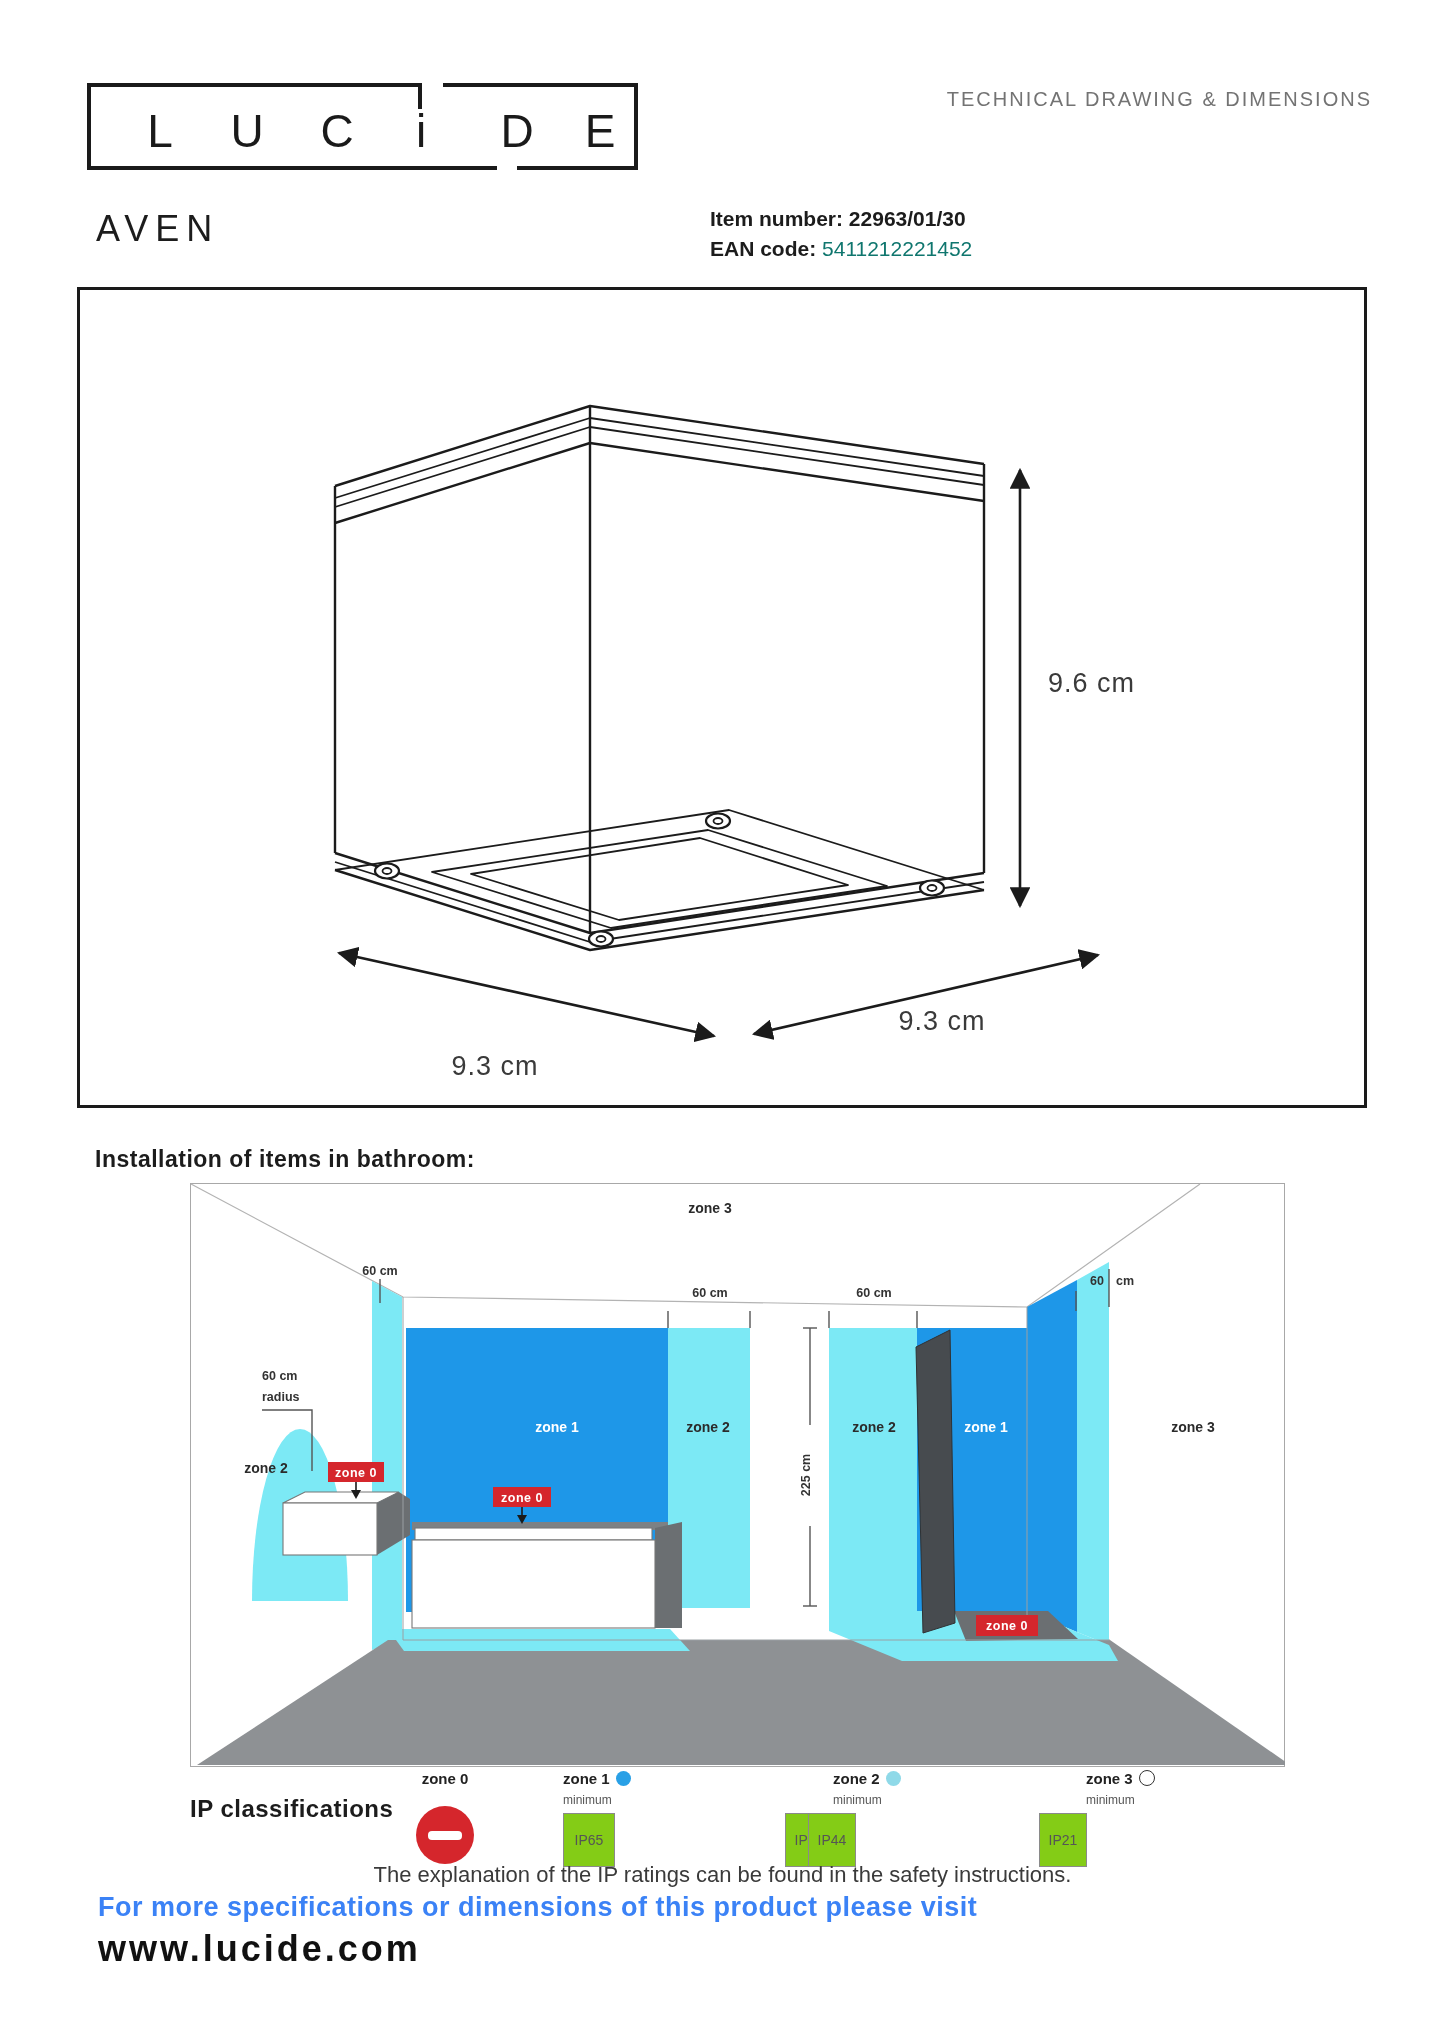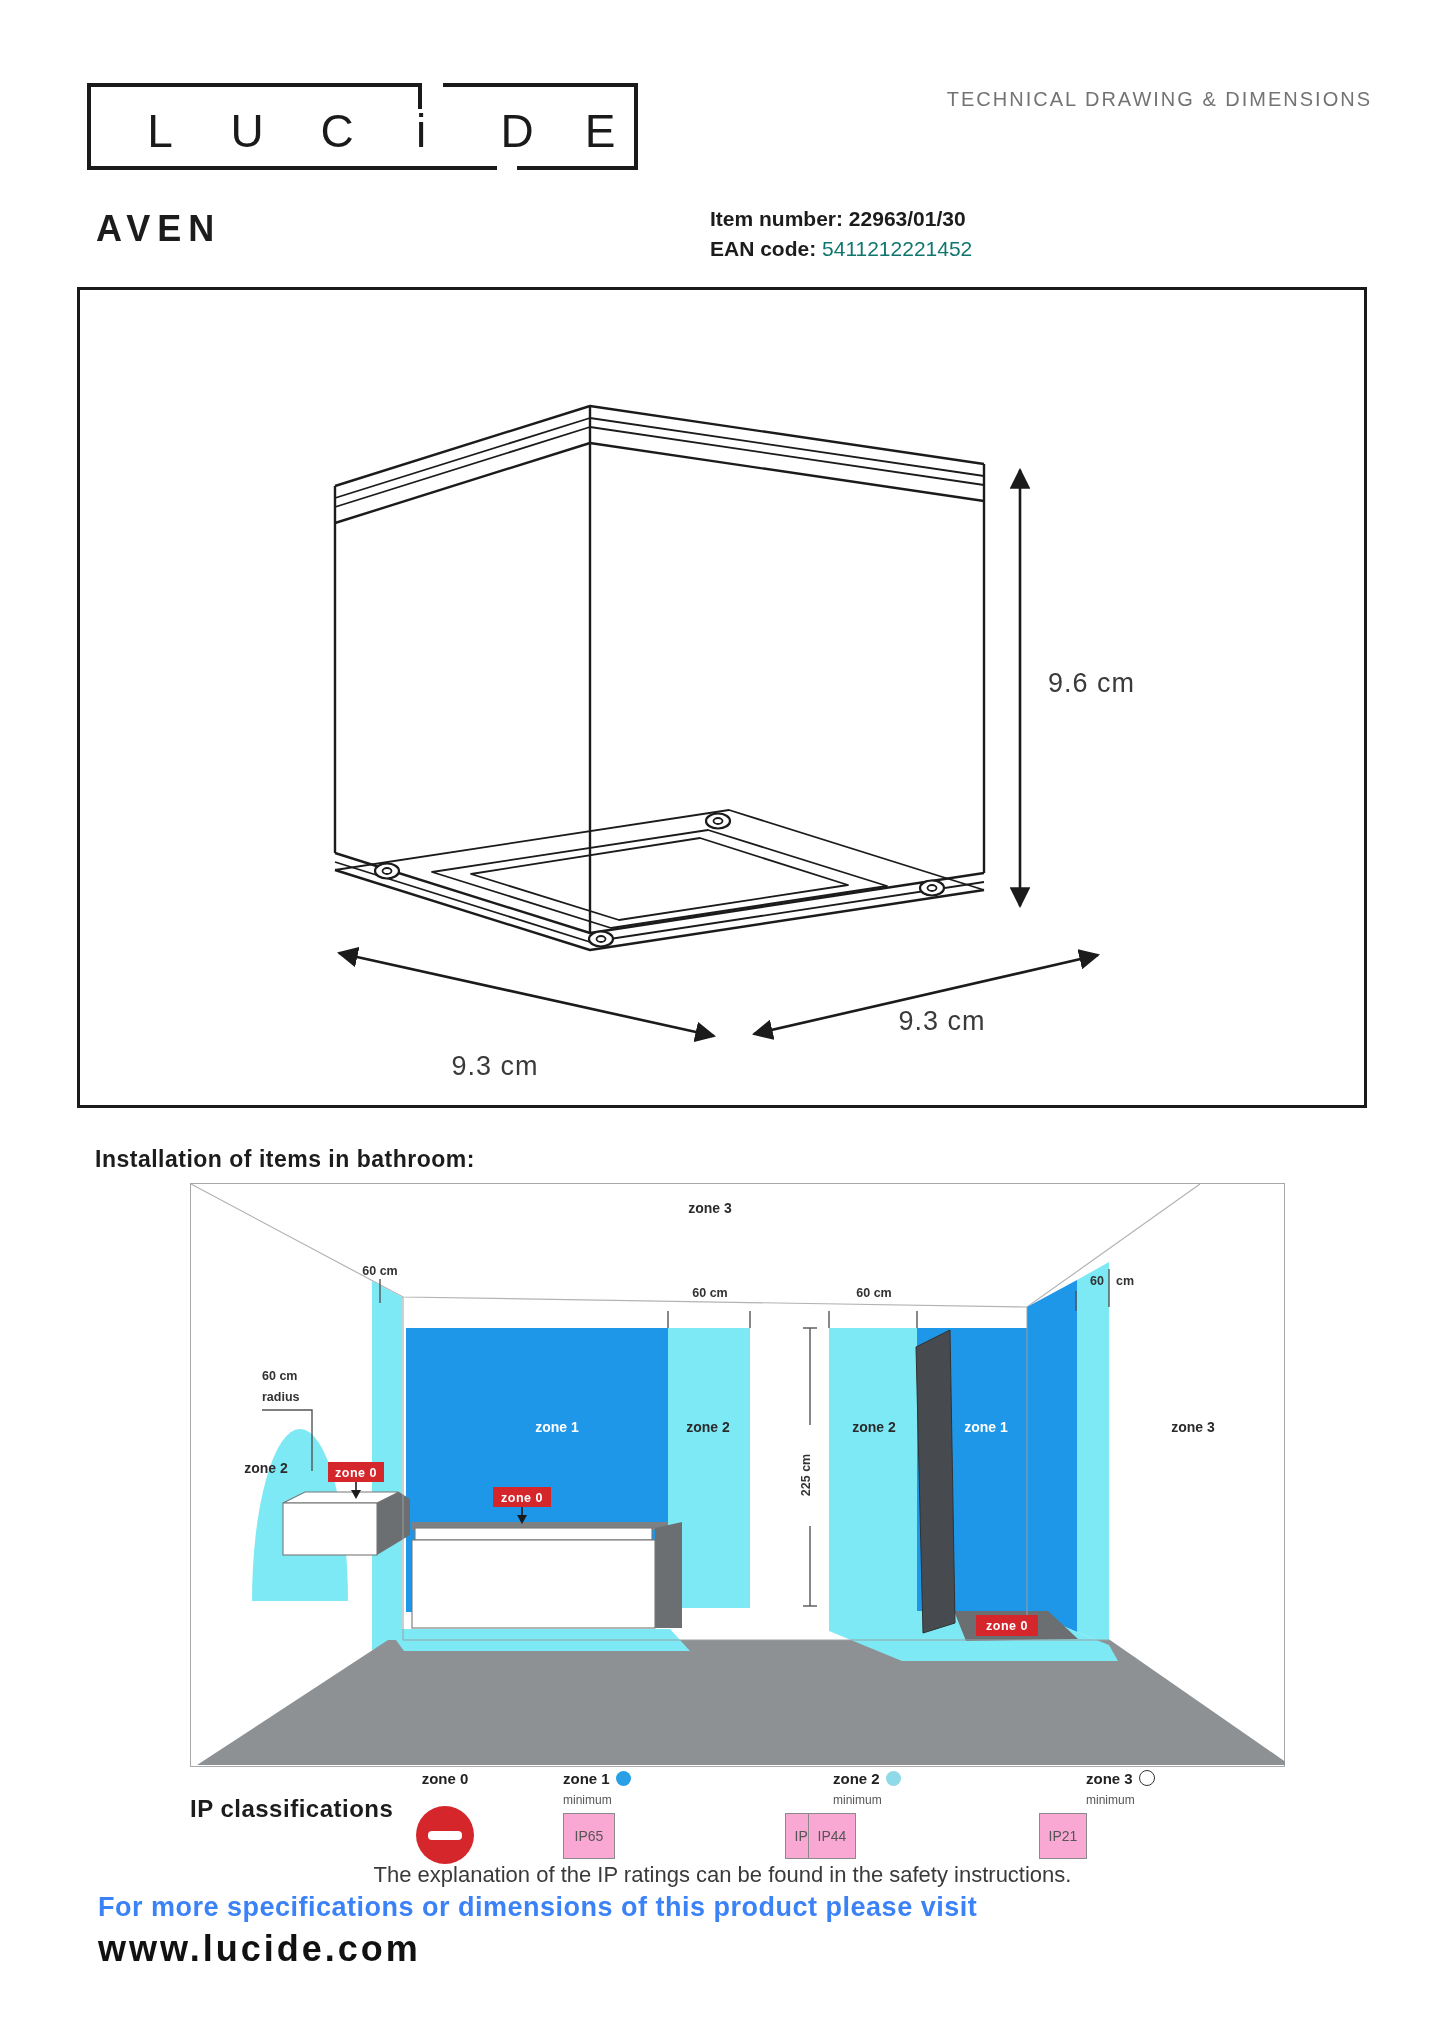--- a/index.html
+++ b/index.html
@@ -2,21 +2,21 @@
 <html style="--zone1-blue: #1e97e8; --zone2-cyan: #7ce9f5; --zone0-red: #d5262c; --floor-gray: #8e9194;"><head>
 <meta charset="utf-8">
 <style>
   html,body{margin:0;padding:0;background:#e8e8e8;}
   .page{position:relative;width:1445px;height:2044px;background:#ffffff;
         font-family:"Liberation Sans", sans-serif;color:#1c1c1c;overflow:hidden;margin:0 auto;}
   .abs{position:absolute;}
 
   
   .doc-title{top:88px;right:73px;font-size:20px;letter-spacing:2px;color:#737373;font-weight:400;}
-  .product-name{top:208px;left:96px;font-size:36px;font-weight:bold;letter-spacing:7px;}
+  .product-name{top:208px;left:96px;font-size:36px;font-weight:normal;letter-spacing:7px;}
   .idblock{top:204px;left:710px;font-size:21px;line-height:30px;}
   .idblock .lbl{font-weight:bold;}
   .idblock .val-b{font-weight:bold;}
   .idblock .val-r{font-weight:400;color:#0f766e;}
 
   
   .draw-box{top:287px;left:77px;width:1290px;height:821px;border:3px solid #1a1a1a;box-sizing:border-box;}
   .draw-box svg{display:block;}
   .cube-line{fill:none;stroke:#1b1b1b;stroke-width:2.4px;stroke-linejoin:round;}
   .cube-thin{fill:none;stroke:#1b1b1b;stroke-width:1.8px;stroke-linejoin:round;}
@@ -42,22 +42,22 @@
   .furn{fill:#ffffff;stroke:#777;stroke-width:1.1px;}
 
   
   .legend-title{top:1795px;left:190px;font-size:24px;font-weight:bold;letter-spacing:0.5px;}
   .lz-label{font-size:15px;font-weight:bold;color:#222;white-space:nowrap;}
   .lz-min{font-size:12px;color:#555;}
   .dot{display:inline-block;width:15px;height:15px;border-radius:50%;vertical-align:-2px;margin-left:6px;}
   .dot-blue{background:#29a0e6;}
   .dot-cyan{background:#8fd9e8;}
   .dot-outline{background:#fff;border:1.5px solid #333;width:14px;height:14px;}
-  .ipbox{position:absolute;width:48px;height:46px;border:1px solid #8a8a8a;box-sizing:border-box;
-         display:flex;align-items:center;justify-content:center;font-size:14px;color:#555;background:#f9a8d4;}
+  .ipbox{position:absolute;width:48px;height:54px;border:1px solid #8a8a8a;box-sizing:border-box;
+         display:flex;align-items:center;justify-content:center;font-size:14px;color:#555;background:#84cc16;}
   .noentry{position:absolute;width:58px;height:58px;border-radius:50%;background:var(--zone0-red,#d5262c);
            display:flex;align-items:center;justify-content:center;}
   .noentry .bar{width:34px;height:9px;border-radius:4px;background:#fff;}
   .legend-note{top:1862px;left:0;width:1445px;text-align:center;font-size:22px;color:#3a3a3a;}
 
   
   .footer-1{top:1892px;left:98px;font-size:27px;font-weight:bold;letter-spacing:0.5px;color:#3b82f6;}
   .footer-url{top:1928px;left:98px;font-size:36px;font-weight:bold;letter-spacing:3px;color:#111;}
 </style>
 </head>

